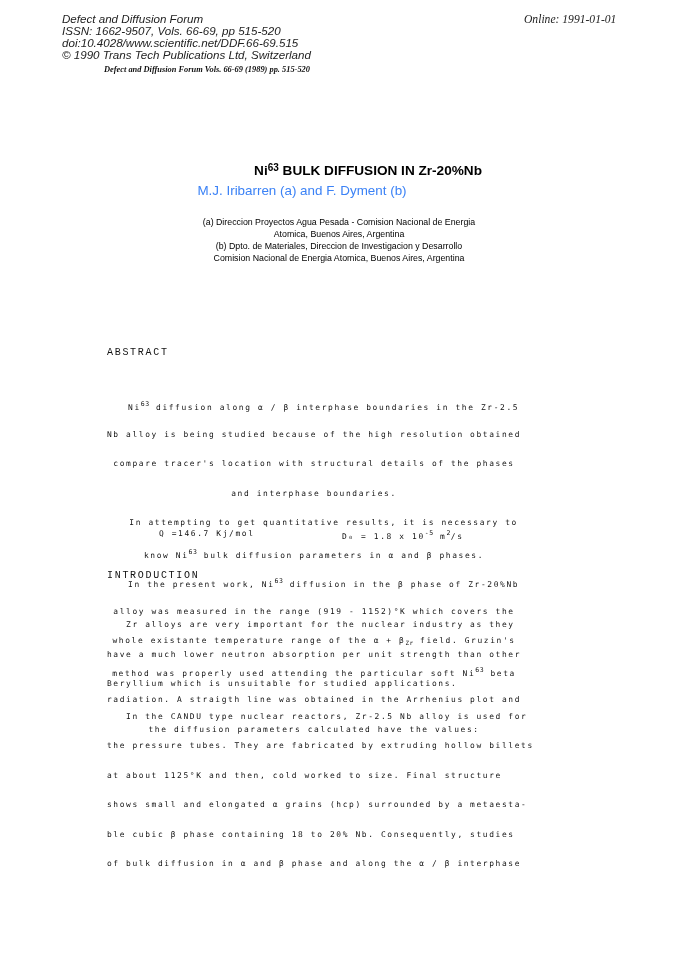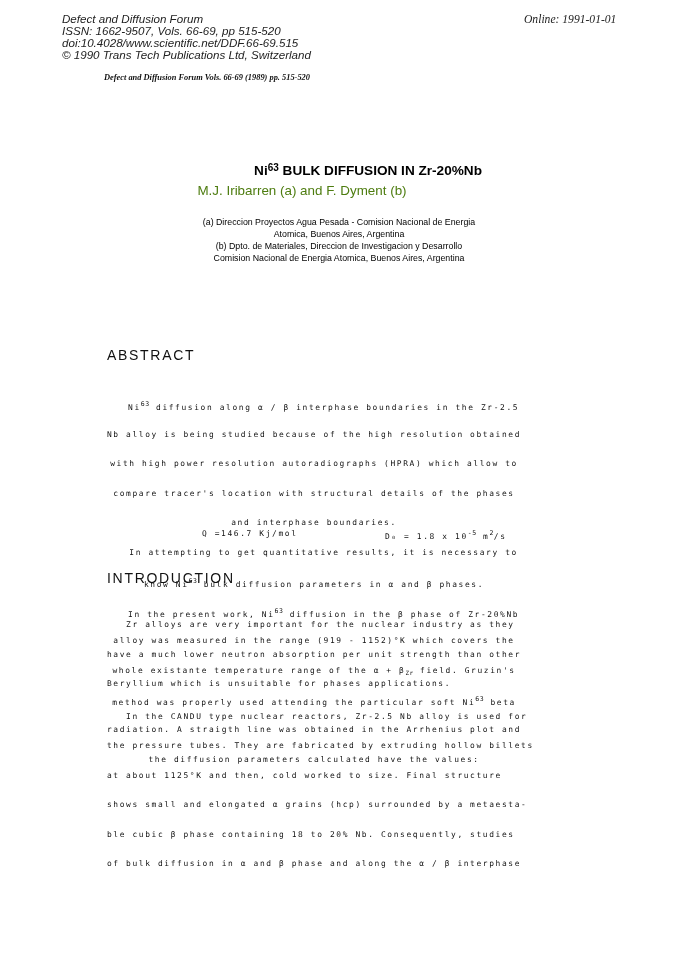--- a/index.html
+++ b/index.html
@@ -43,99 +43,98 @@
       font-family: "Liberation Sans", "DejaVu Sans", sans-serif;
       font-weight: bold;
       font-size: 13.6px;
       color: #000;
       left: 0; width: 678px; text-align: center; margin-left: 29px;
     }
     .title sup { font-size: 10px; vertical-align: 4px; }
     .authors {
       font-family: "Liberation Sans", "DejaVu Sans", sans-serif;
       font-size: 13.4px;
-      color: #4d7c0f;
+      color: #3b82f6;
       left: 0; width: 604px; text-align: center;
     }
     .affil {
       font-family: "Liberation Sans", "DejaVu Sans", sans-serif;
       font-size: 8.8px;
       line-height: 12px;
       color: #000;
       left: 0; width: 678px; text-align: center; margin-top: 14px;
     }
     .affil span { display: block; }
 
     
     .mono {
       font-family: "DejaVu Sans Mono", "Liberation Mono", monospace;
       font-size: 7.9px;
       letter-spacing: 1.62px;
       color: #111;
     }
     .section-head {
-      font-family: Liberation Sans, sans-serif;
-      font-size: 14px;
+      font-family: Liberation Mono, monospace;
+      font-size: 10px;
       letter-spacing: 1.7px;
       color: #111;
     }
     .body-line { display: block; height: 11.55px; line-height: 11.55px; }
     .sup { font-size: 6.5px; vertical-align: 4px; letter-spacing: 0.5px; }
     .sub { font-size: 6px; vertical-align: -2px; letter-spacing: 0.5px; }
-    .eq-line { height: 13px; line-height: 13px; margin-left: 43px; }
+    .eq-line { height: 13px; line-height: 13px; }
   </style>
 </head>
 <body>
 
 <div class="abs meta" style="left:62px; top:13px;">
   <span class="meta-line">Defect and Diffusion Forum</span>
   <span class="meta-line">ISSN: 1662-9507, Vols. 66-69, pp 515-520</span>
   <span class="meta-line">doi:10.4028/www.scientific.net/DDF.66-69.515</span>
   <span class="meta-line">© 1990 Trans Tech Publications Ltd, Switzerland</span>
 </div>
 <div class="abs online" style="left:524px; top:13px;">Online: 1991-01-01</div>
-<div class="abs journal-ref" style="left:104px; top:65px;margin-top:8px;">Defect and Diffusion Forum  Vols. 66-69 (1989) pp. 515-520</div>
+<div class="abs journal-ref" style="left:104px; top:65px;">Defect and Diffusion Forum  Vols. 66-69 (1989) pp. 515-520</div>
 
 <div class="abs title" style="top:162px;"><span>Ni</span><sup>63</sup><span> BULK DIFFUSION IN Zr-20%Nb</span></div>
 
 <div class="abs authors" style="top:183px;">M.J. Iribarren (a) and F. Dyment (b)</div>
 
 <div class="abs affil" style="top:202px;">
   <span>(a) Direccion Proyectos Agua Pesada - Comision Nacional de Energia</span>
   <span>Atomica, Buenos Aires, Argentina</span>
   <span>(b) Dpto. de Materiales, Direccion de Investigacion y Desarrollo</span>
   <span>Comision Nacional de Energia Atomica, Buenos Aires, Argentina</span>
 </div>
 
 <div class="abs section-head" style="left:107px; top:347px;">ABSTRACT</div>
 
 <div class="abs mono" style="left:107px; top:381px; white-space:pre;text-align:center;">
   <span class="body-line"><span>   Ni</span><span class="sup">63</span><span> diffusion along α / β interphase boundaries in the Zr-2.5</span></span>
   <span class="body-line">Nb alloy is being studied because of the high resolution obtained</span>
-  <span class="body-line">with high power resolution autoradiographs (HPRA) which allow to</span>
   <span class="body-line">compare tracer's location with structural details of the phases</span>
   <span class="body-line">and interphase boundaries.</span>
   <span class="body-line">   In attempting to get quantitative results, it is necessary to</span>
   <span class="body-line"><span>know Ni</span><span class="sup">63</span><span> bulk diffusion parameters in α and β phases.</span></span>
   <span class="body-line"><span>   In the present work, Ni</span><span class="sup">63</span><span> diffusion in the β phase of Zr-20%Nb</span></span>
   <span class="body-line">alloy was measured in the range (919 - 1152)°K which covers the</span>
   <span class="body-line"><span>whole existante temperature range of the α + β</span><span class="sub">Zr</span><span> field. Gruzin's</span></span>
   <span class="body-line"><span>method was properly used attending the particular soft Ni</span><span class="sup">63</span><span> beta</span></span>
   <span class="body-line">radiation. A straigth line was obtained in the Arrhenius plot and</span>
   <span class="body-line">the diffusion parameters calculated have the values:</span>
 </div>
 
 <div class="abs mono eq-line" style="left:159px; top:527px; white-space:pre;">Q =146.7 Kj/mol</div>
 <div class="abs mono eq-line" style="left:342px; top:527px; white-space:pre;"><span>D₀ = 1.8 x 10</span><span class="sup">-5</span><span> m</span><span class="sup">2</span><span>/s</span></div>
 
 <div class="abs section-head" style="left:107px; top:570px;">INTRODUCTION</div>
 
 <div class="abs mono" style="left:107px; top:601px; white-space:pre;">
   <span class="body-line">   Zr alloys are very important for the nuclear industry as they</span>
   <span class="body-line">have a much lower neutron absorption per unit strength than other</span>
-  <span class="body-line">Beryllium which is unsuitable for phases applications.</span>
+  <span class="body-line">Beryllium which is unsuitable for studied applications.</span>
   <span class="body-line" style="margin-top:3px;">   In the CANDU type nuclear reactors, Zr-2.5 Nb alloy is used for</span>
   <span class="body-line">the pressure tubes. They are fabricated by extruding hollow billets</span>
   <span class="body-line">at about 1125°K and then, cold worked to size. Final structure</span>
   <span class="body-line">shows small and elongated α grains (hcp) surrounded by a metaesta-</span>
   <span class="body-line">ble cubic β phase containing 18 to 20% Nb. Consequently, studies</span>
   <span class="body-line">of bulk diffusion in α and β phase and along the α / β interphase</span>
 </div>
 
 </body></html>

